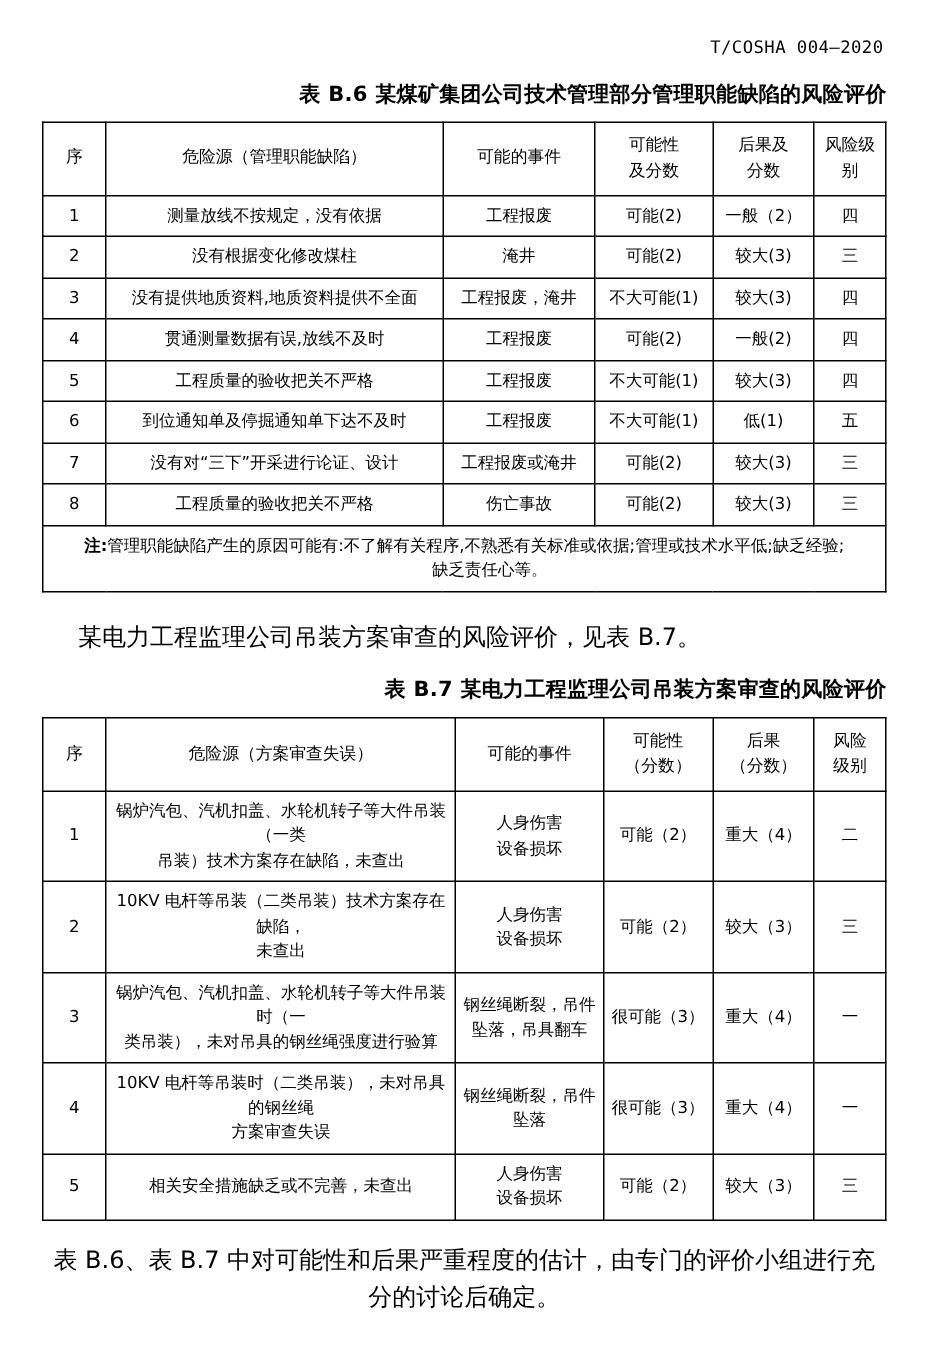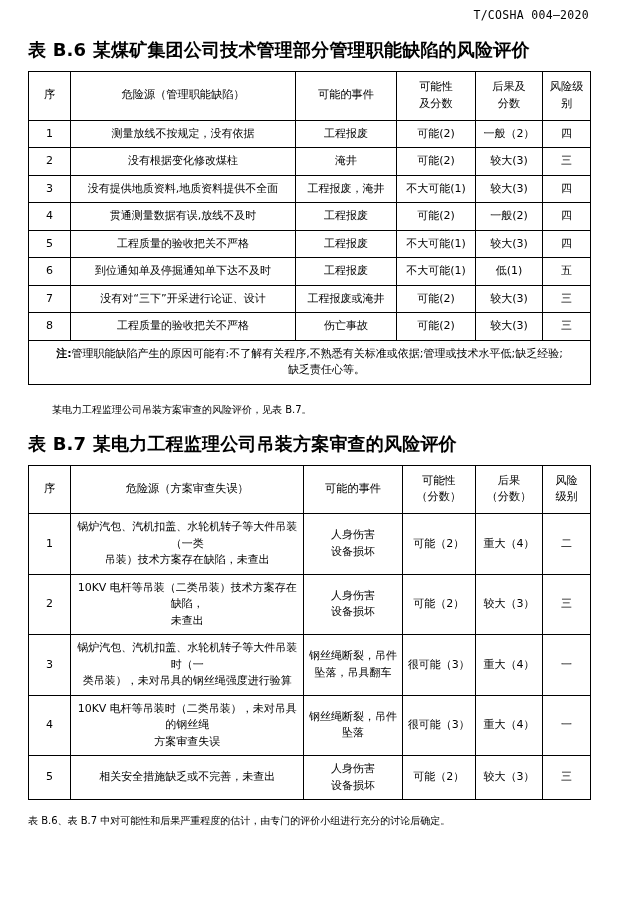--- a/index.html
+++ b/index.html
@@ -22,24 +22,25 @@
     padding: 8px 28px 10px 28px;
   }
   .header {
     text-align: right;
     font-family: "DejaVu Sans Mono", monospace;
     font-size: 11.5px;
     letter-spacing: 0.3px;
     padding-right: 2px;
     margin-bottom: 16px;
     color: #000;
+    margin-top: 16px;
   }
   .table-caption {
-    text-align: left;
-    font-size: 18px;
+    text-align: right;
+    font-size: 14px;
     font-weight: bold;
     font-family: "DejaVu Sans", "Liberation Sans", sans-serif;
     margin: 0 0 9px 0;
     letter-spacing: 0.2px;
   }
   table.doc-table {
     border-collapse: collapse;
     width: 100%;
     table-layout: fixed;
     border: 1.1px solid #000;
@@ -67,29 +68,30 @@
     text-align: left;
     padding: 6px 8px 7px 8px;
     font-size: 10.6px;
     line-height: 1.75;
   }
   .note-indent {
     display: block;
     padding-left: 34px;
   }
   .para {
-    font-size: 10px;
+    font-size: 16px;
     font-family: "DejaVu Sans", "Liberation Sans", sans-serif;
     margin: 17px 0 14px 0;
     text-indent: 24px;
     line-height: 1.6;
   }
   .para.final {
     margin: 13px 0 0 0;
     text-indent: 0;
+    text-align: center;
   }
   .two-line {
     line-height: 1.55;
   }
 </style>
 </head>
 <body>
 
 <div class="page">
 

